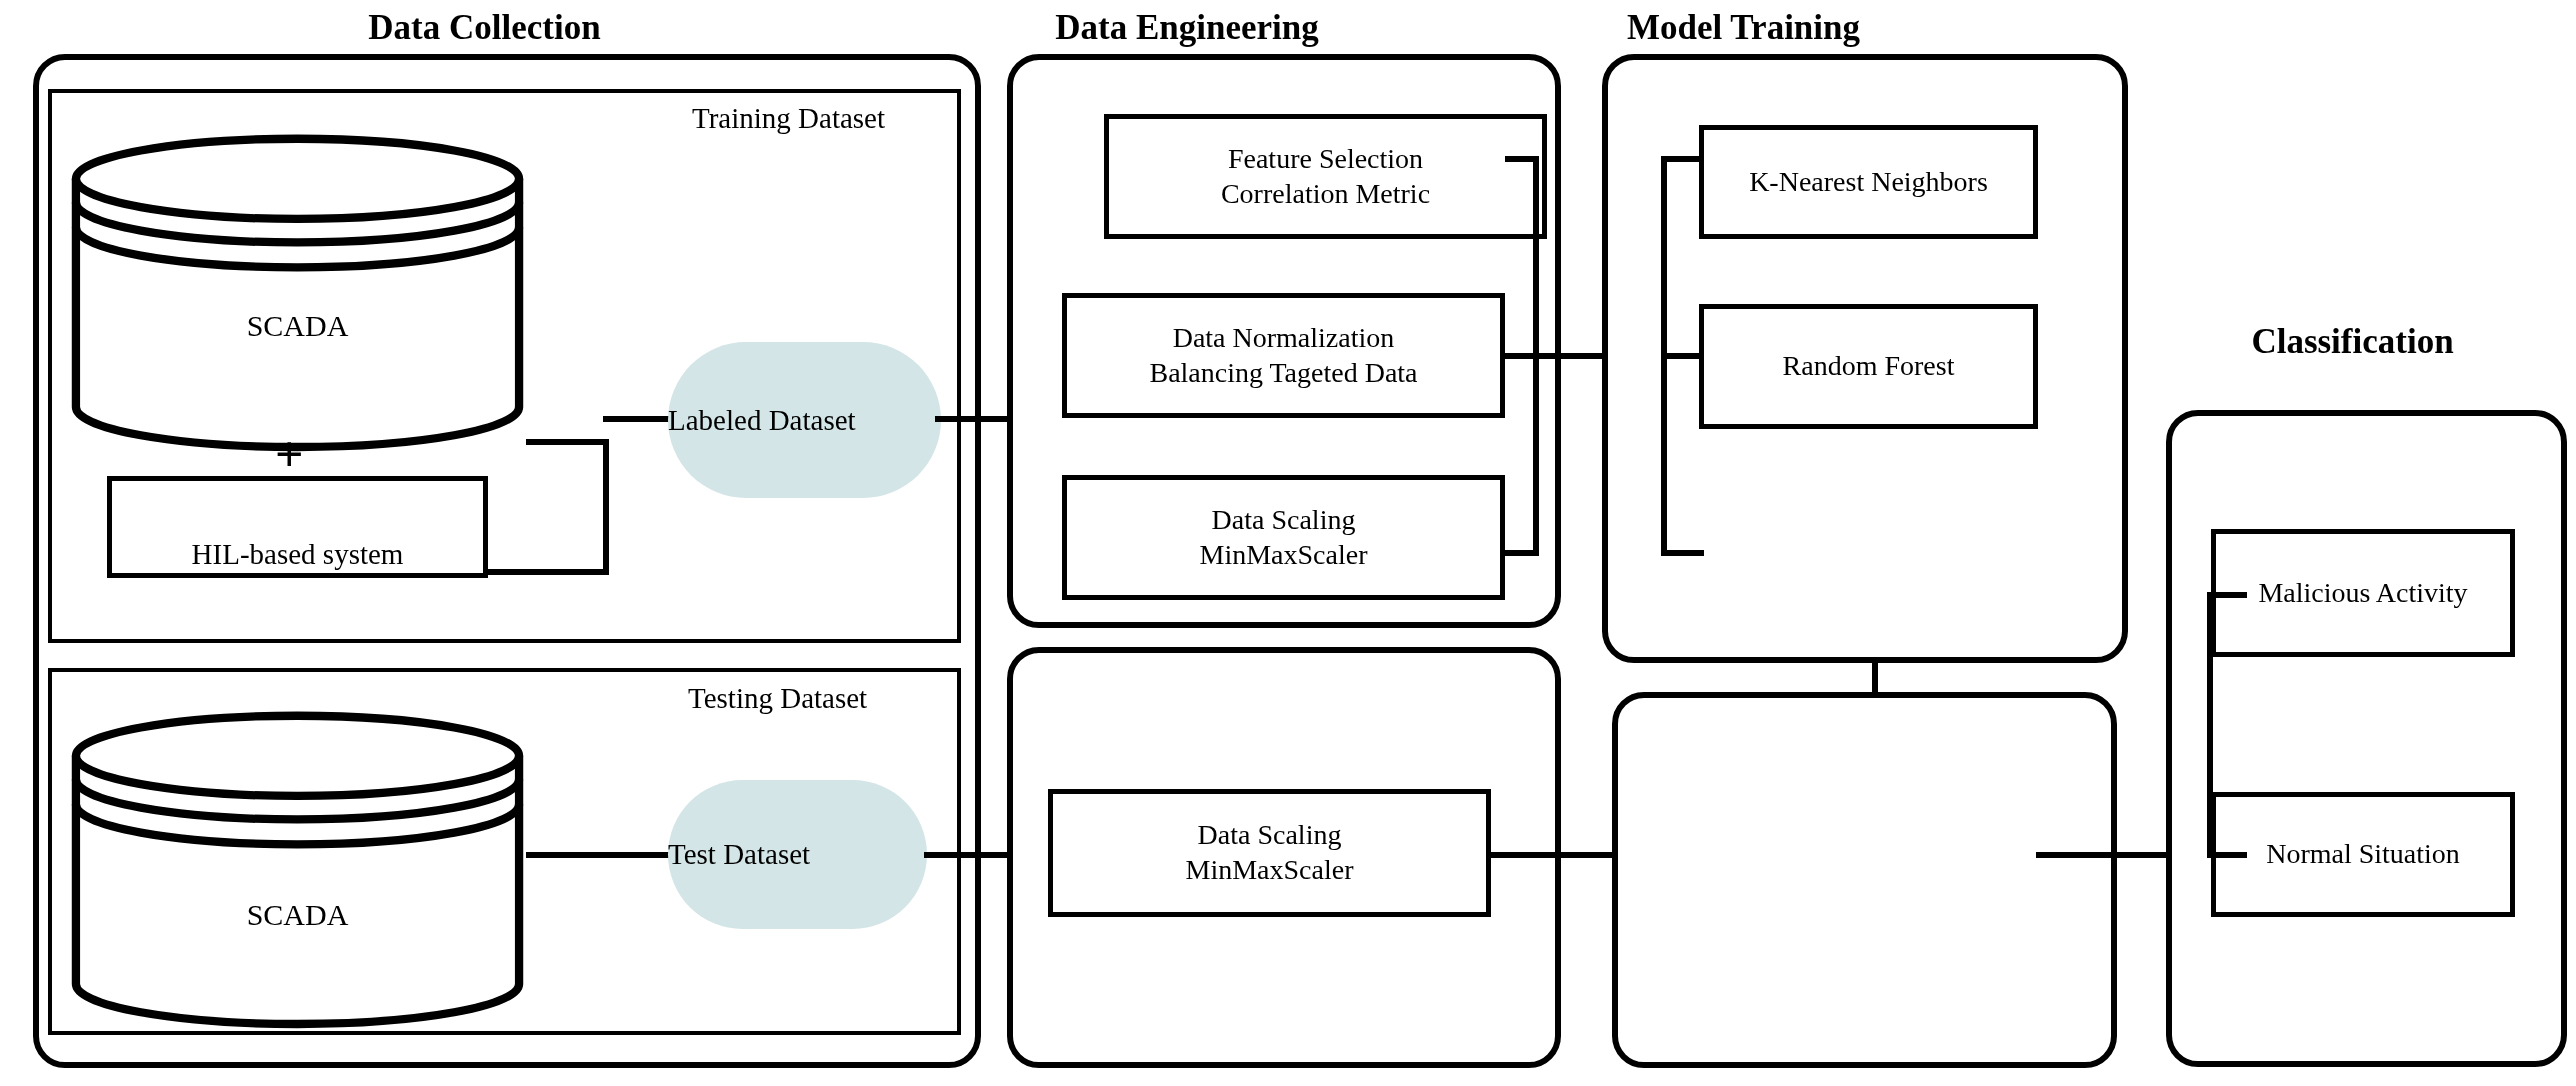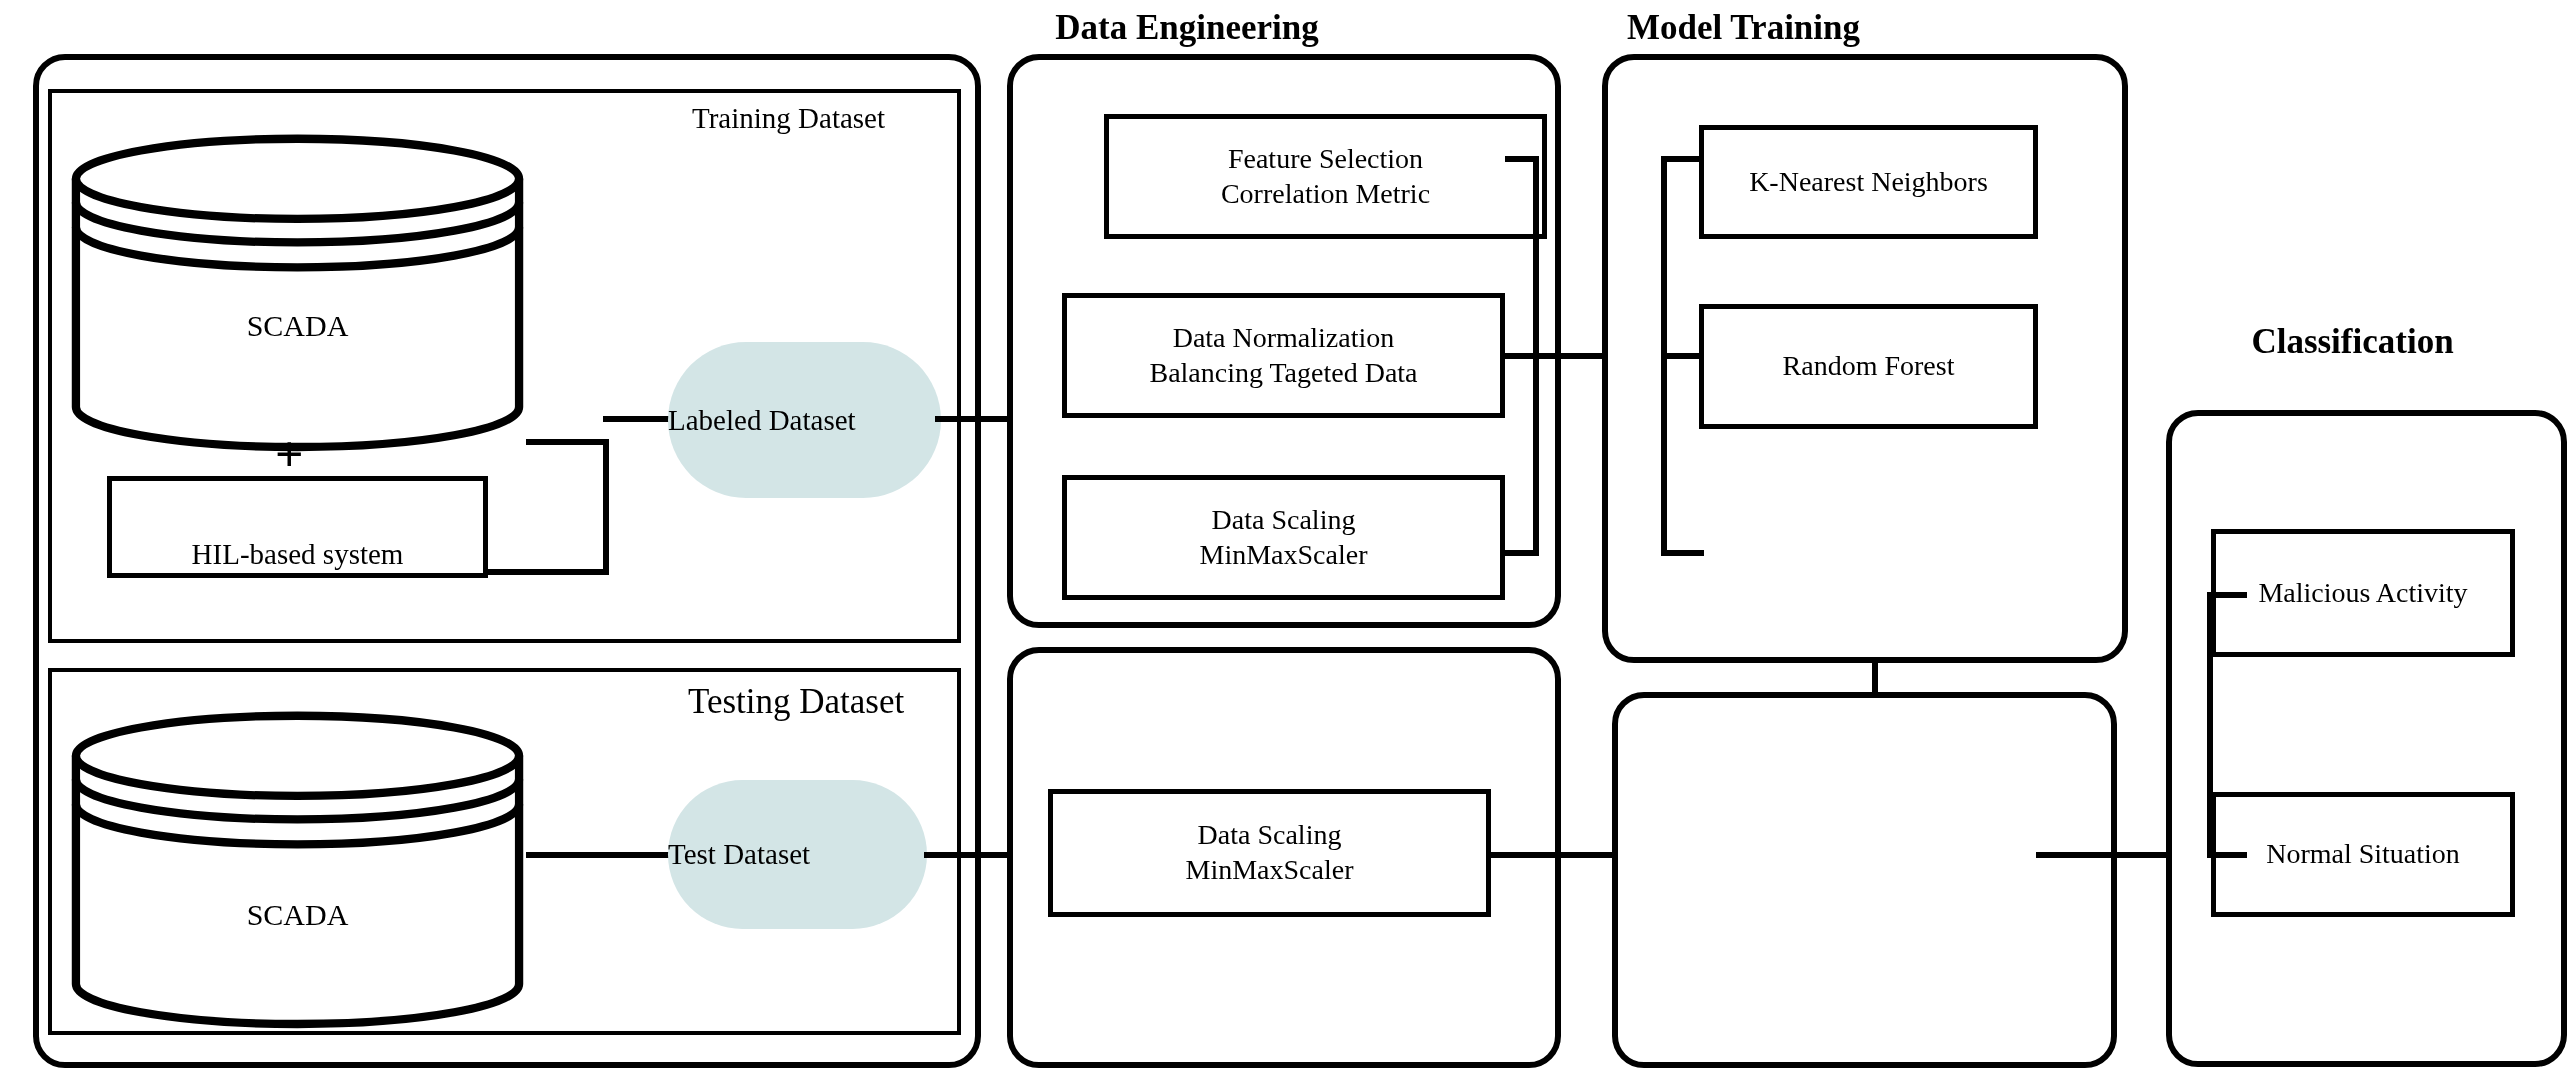--- a/index.html
+++ b/index.html
@@ -25,20 +25,21 @@
   .cyl{position:absolute;}
   .cyl svg{display:block;width:100%;height:100%;overflow:visible;}
   .cyl .cyl-label{position:absolute;width:100%;text-align:center;color:#000;
         font-family:"Liberation Serif",serif;}
 </style>
 </head>
 <body>
 
 <div id="stage">
 
+  <div class="ttl" style="left:263px;top:8.3px;width:443px;font-size:35px;">Data Collection</div>
 
   <div class="ttl" style="left:931px;top:8.3px;width:512px;font-size:35px;">Data Engineering</div>
 
   <div class="ttl" style="left:1505px;top:8.3px;width:477px;font-size:35px;">Model Training</div>
 
   <div class="ttl" style="left:2131px;top:322px;width:443px;font-size:35px;">Classification</div>
 
   <div class="ttl" style="left:1612px;top:976px;width:484px;font-size:35px;">Attack Recognition</div>
 
   <div class="panel" style="left:33px;top:54px;width:948px;height:1014px;"></div>
@@ -68,21 +69,21 @@
   <div class="ln" style="left:488px;top:569px;width:121px;height:6.2px;"></div>
   <div class="ln" style="left:603px;top:439px;width:6.2px;height:136px;"></div>
   <div class="ln" style="left:603px;top:416px;width:76px;height:6.2px;"></div>
 
   <div class="pill" style="left:668px;top:342px;width:273px;height:156px;font-size:29px;">
     <span>Labeled Dataset</span>
   </div>
   <div class="ln" style="left:935px;top:416px;width:83px;height:6.2px;"></div>
 
   <div class="subpanel" style="left:48px;top:668px;width:913px;height:367px;"></div>
-  <div class="slabel" style="left:688px;top:682px;font-size:35px;">Testing Dataset</div>
+  <div class="slabel" style="left:688px;top:682px;font-size:29px;">Testing Dataset</div>
 
   <div class="cyl" style="left:69px;top:713px;width:457px;height:311px;">
     <svg viewBox="0 0 660 450" preserveAspectRatio="none">
       <ellipse cx="330" cy="62" rx="320" ry="58" fill="#fff" stroke="#000" stroke-width="12"></ellipse>
       <path d="M10 62 L10 392" fill="none" stroke="#000" stroke-width="12"></path>
       <path d="M650 62 L650 392" fill="none" stroke="#000" stroke-width="12"></path>
       <path d="M10 392 A320 58 0 0 0 650 392" fill="none" stroke="#000" stroke-width="12"></path>
       <path d="M10 96 A320 58 0 0 0 650 96" fill="none" stroke="#000" stroke-width="12"></path>
       <path d="M10 132 A320 58 0 0 0 650 132" fill="none" stroke="#000" stroke-width="12"></path>
     </svg>

